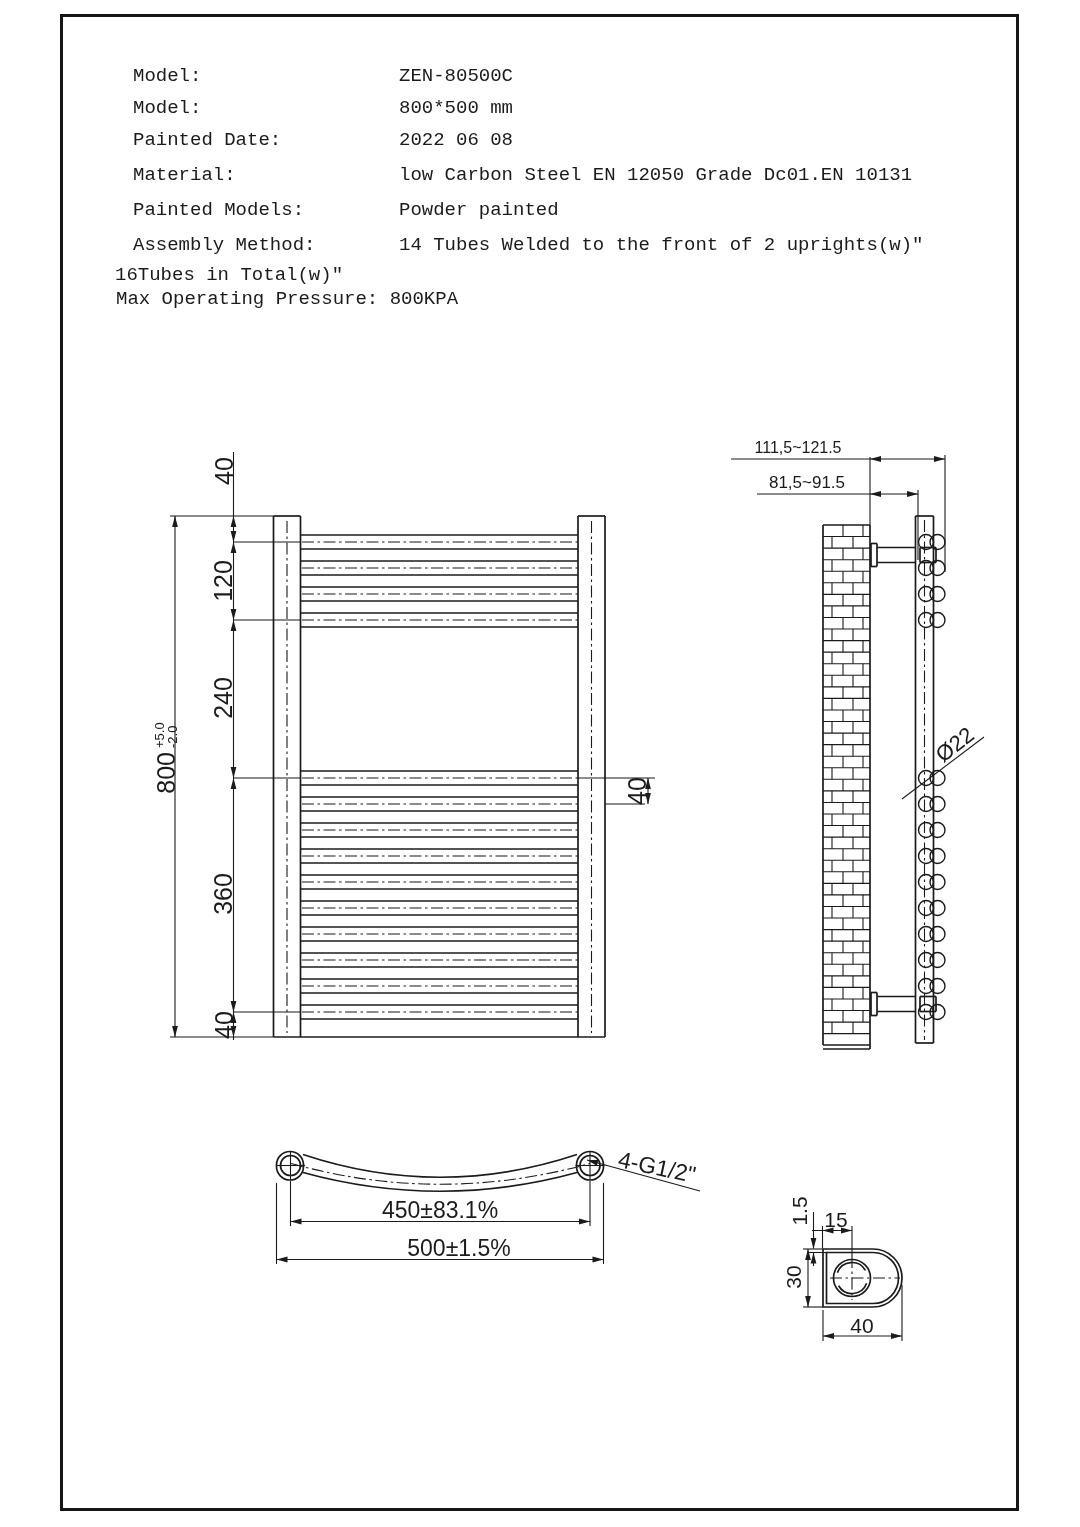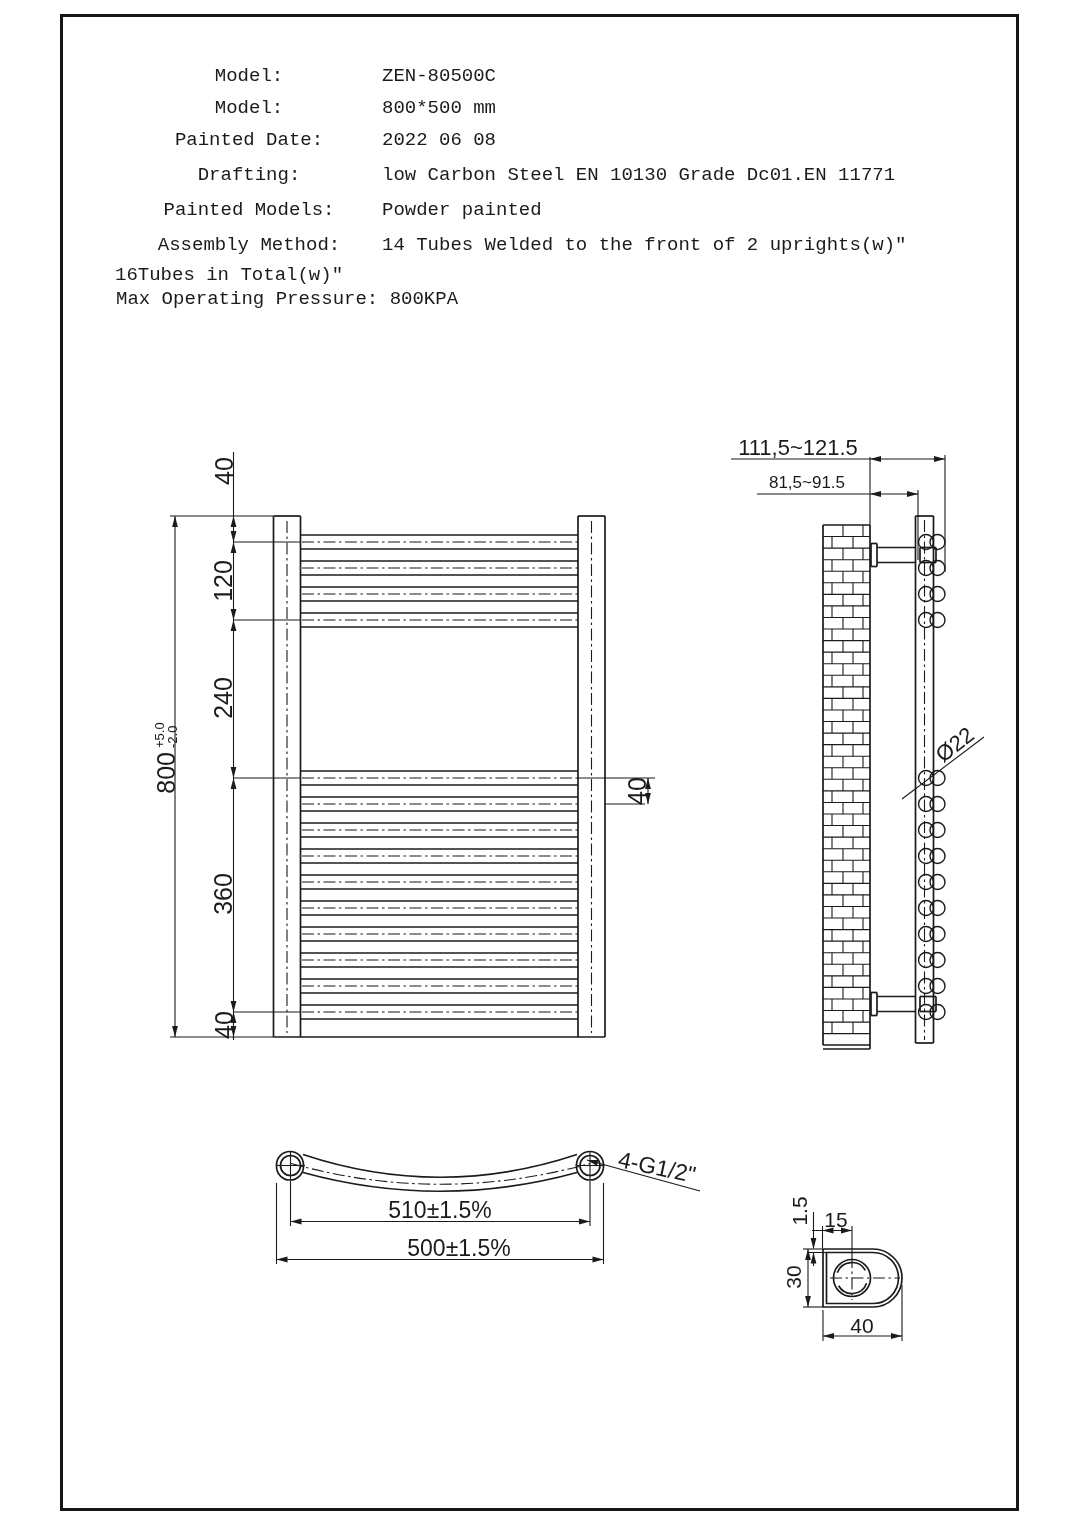--- a/index.html
+++ b/index.html
@@ -1,21 +1,21 @@
 <!DOCTYPE html>
 <html><head>
 <meta charset="utf-8">
 <title>drawing</title>
 <style>
   html,body{margin:0;padding:0;background:#fff;}
   body{width:1080px;height:1527px;position:relative;overflow:hidden;
        font-family:"Liberation Mono",monospace;color:#1b1b1b;}
   .frame{position:absolute;left:60px;top:14px;width:953px;height:1491px;
          border:3px solid #161616;}
-  .srow{position:absolute;left:116px;white-space:nowrap;font-size:19px;line-height:24px;text-align:center;}
+  .srow{position:absolute;left:133px;white-space:nowrap;font-size:19px;line-height:24px;}
   .slabel{display:inline-block;width:266px;}
   .sfree{position:absolute;white-space:nowrap;font-size:19px;line-height:24px;}
   .dim{position:absolute;display:flex;align-items:center;justify-content:center;
        font-family:"Liberation Sans",sans-serif;white-space:nowrap;color:#1b1b1b;}
   .tolwrap{display:flex;align-items:center;}
   .tol{display:flex;flex-direction:column;font-size:13px;line-height:13px;margin-left:4px;}
   svg{position:absolute;left:0;top:0;}
 </style>
 </head>
 <body>
@@ -355,21 +355,21 @@
       <line x1="902" y1="1285" x2="902" y2="1341" stroke="#1b1b1b" stroke-width="1.1" fill="none"></line>
       <line x1="823" y1="1336" x2="902" y2="1336" stroke="#1b1b1b" stroke-width="1.1" fill="none"></line>
       <polygon points="823,1336 834,1333.1 834,1338.9" fill="#1b1b1b"></polygon>
       <polygon points="902,1336 891,1338.9 891,1333.1" fill="#1b1b1b"></polygon>
     </g>
   </svg>
 
 <div class="srow" style="top:64px"><span class="slabel">Model:</span><span class="sval">ZEN-80500C</span></div>
 <div class="srow" style="top:96px"><span class="slabel">Model:</span><span class="sval">800*500 mm</span></div>
 <div class="srow" style="top:128px"><span class="slabel">Painted Date:</span><span class="sval">2022 06 08</span></div>
-<div class="srow" style="top:163px"><span class="slabel">Drafting:</span><span class="sval">low Carbon Steel  EN 10130 Grade Dc01.EN 11771</span></div>
+<div class="srow" style="top:163px"><span class="slabel">Material:</span><span class="sval">low Carbon Steel  EN 12050 Grade Dc01.EN 10131</span></div>
 <div class="srow" style="top:198px"><span class="slabel">Painted Models:</span><span class="sval">Powder painted</span></div>
 <div class="srow" style="top:233px"><span class="slabel">Assembly Method:</span><span class="sval">14 Tubes Welded to the front of 2 uprights(w)"</span></div>
 <div class="sfree" style="left:115px;top:263px">16Tubes in Total(w)"</div>
 <div class="sfree" style="left:116px;top:287px">Max Operating Pressure: 800KPA</div>
 
 <div class="dim" style="left:204px;top:459px;width:40px;height:24px;font-size:25px;transform:rotate(-90deg)">40</div>
 <div class="dim" style="left:203px;top:569px;width:40px;height:24px;font-size:25px;transform:rotate(-90deg)">120</div>
 <div class="dim" style="left:203px;top:686px;width:40px;height:24px;font-size:25px;transform:rotate(-90deg)">240</div>
 <div class="dim" style="left:203px;top:882px;width:40px;height:24px;font-size:25px;transform:rotate(-90deg)">360</div>
 <div class="dim" style="left:204px;top:1013px;width:40px;height:24px;font-size:25px;transform:rotate(-90deg)">40</div>
@@ -377,24 +377,24 @@
   <span class="tolwrap">
       <span>800</span>
       <span class="tol">
         <span>+5.0</span>
         <span>-2.0</span>
       </span>
     </span>
 </div>
 <div class="dim" style="left:617px;top:779px;width:40px;height:24px;font-size:25px;transform:rotate(-90deg)">40</div>
 
-<div class="dim" style="left:718px;top:436px;width:160px;height:24px;font-size:22px">111,5~121.5</div>
+<div class="dim" style="left:718px;top:436px;width:160px;height:24px;font-size:16px">111,5~121.5</div>
 <div class="dim" style="left:737px;top:471px;width:140px;height:24px;font-size:17px">81,5~91.5</div>
 <div class="dim" style="left:920px;top:732px;width:70px;height:26px;font-size:22px;transform:rotate(-38deg)">Ø22</div>
 
-<div class="dim" style="left:370px;top:1197px;width:140px;height:26px;font-size:23px">510±1.5%</div>
+<div class="dim" style="left:370px;top:1197px;width:140px;height:26px;font-size:23px">450±83.1%</div>
 <div class="dim" style="left:389px;top:1235px;width:140px;height:26px;font-size:23px">500±1.5%</div>
 <div class="dim" style="left:602px;top:1154px;width:110px;height:26px;font-size:23px;transform:rotate(12deg)">4-G1/2"</div>
 
 <div class="dim" style="left:778px;top:1200px;width:44px;height:22px;font-size:21px;transform:rotate(-90deg)">1.5</div>
 <div class="dim" style="left:816px;top:1209px;width:40px;height:22px;font-size:21px">15</div>
 <div class="dim" style="left:772px;top:1266px;width:44px;height:22px;font-size:21px;transform:rotate(-90deg)">30</div>
 <div class="dim" style="left:842px;top:1315px;width:40px;height:22px;font-size:21px">40</div>
 
 </body></html>

